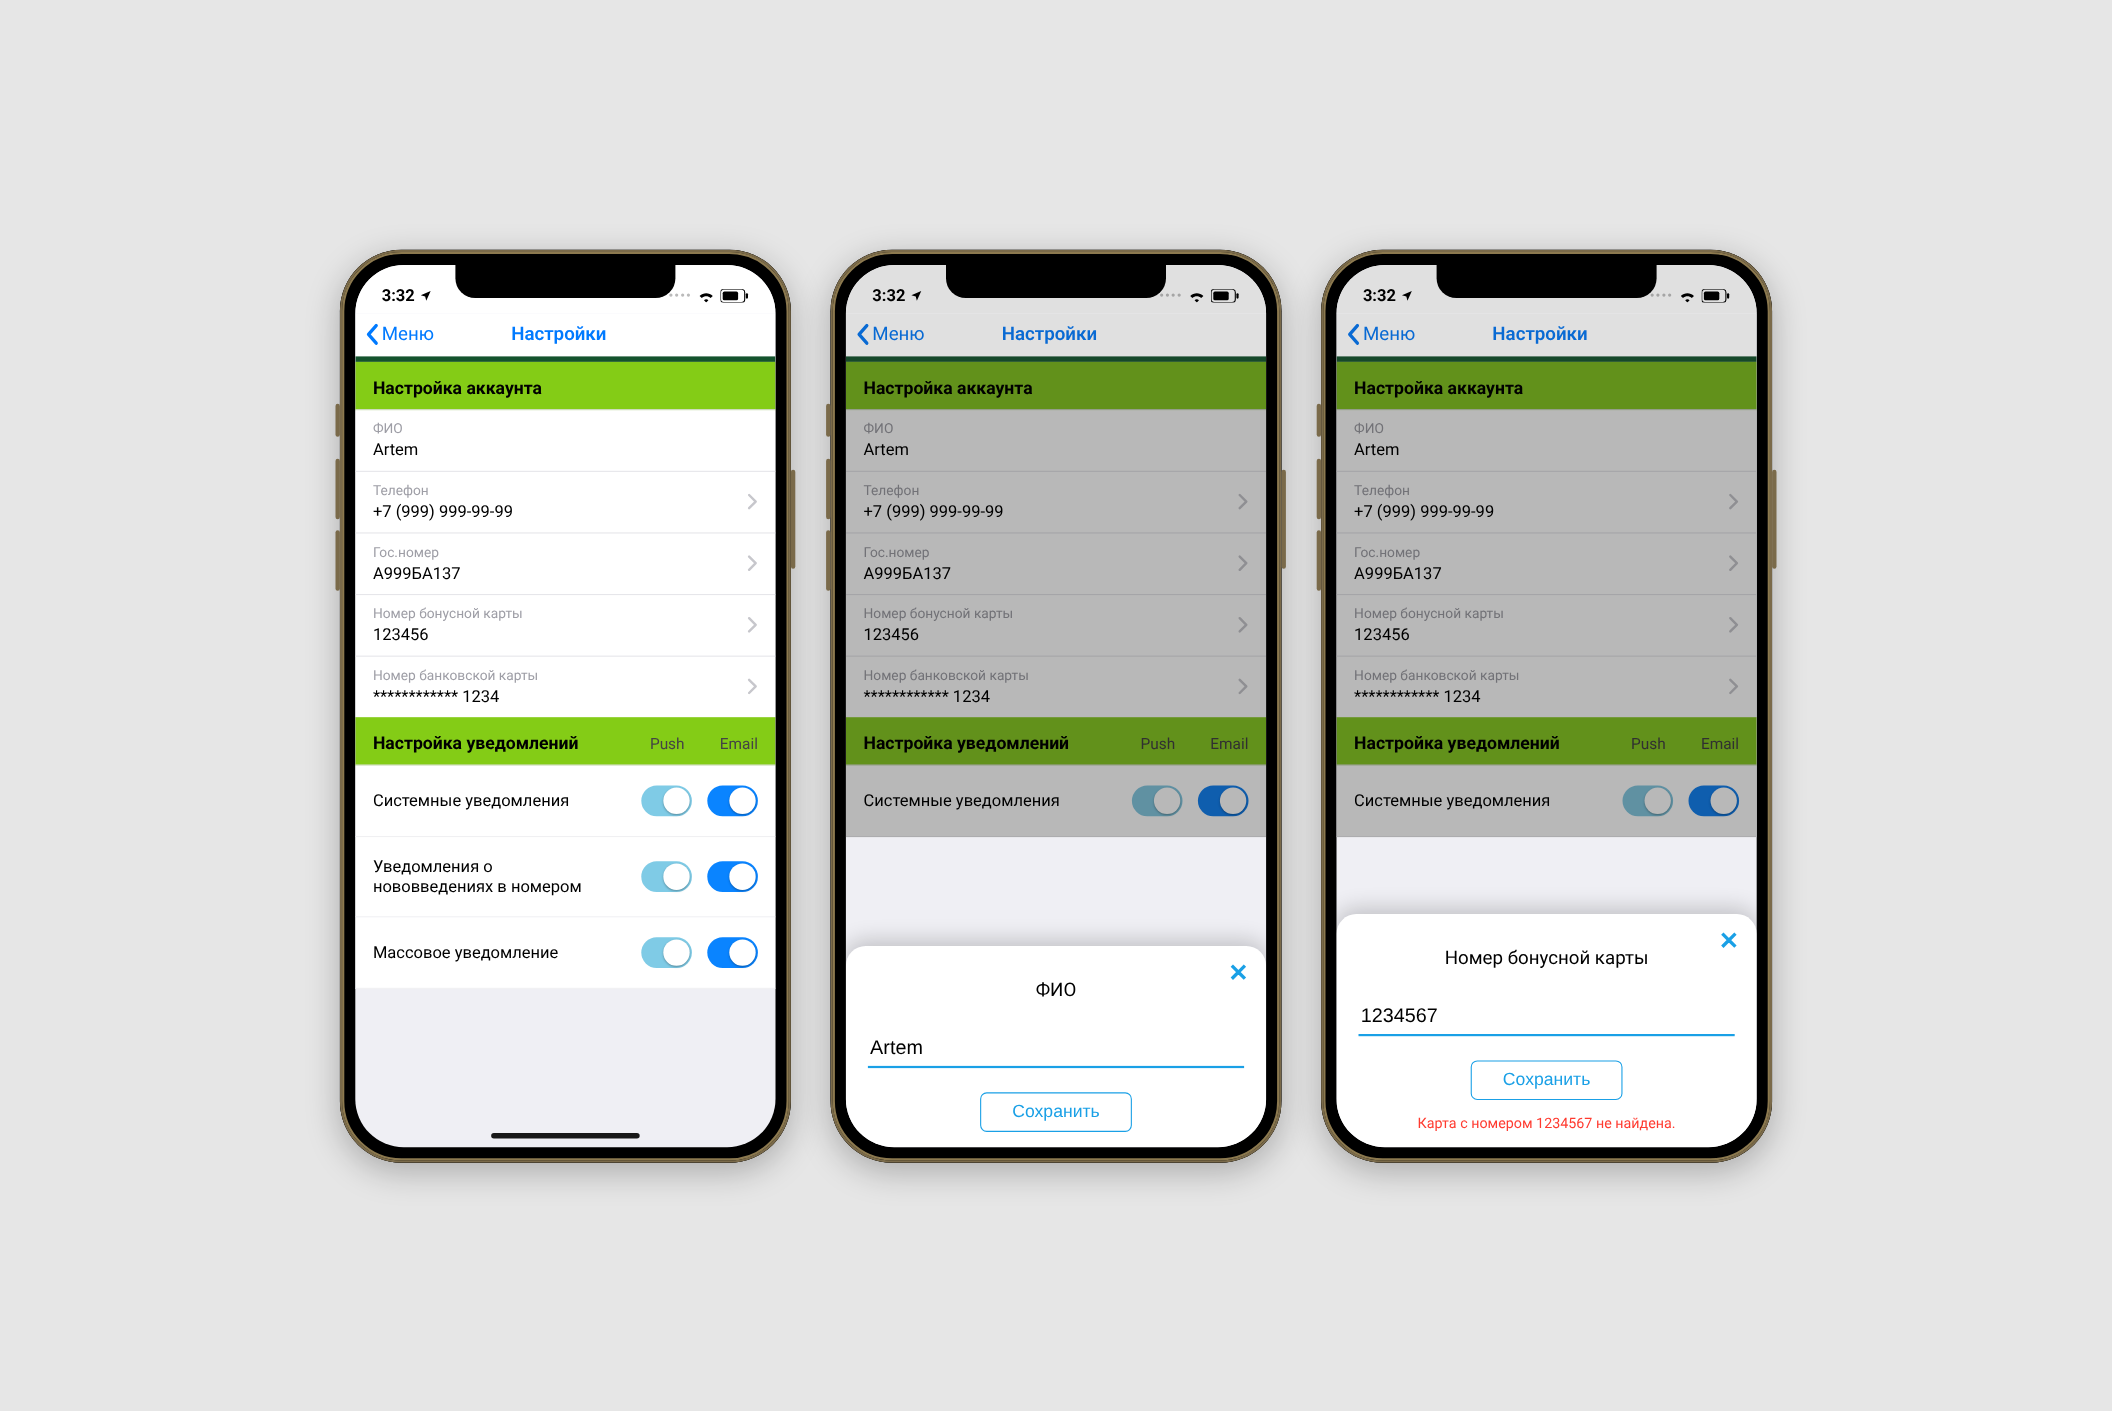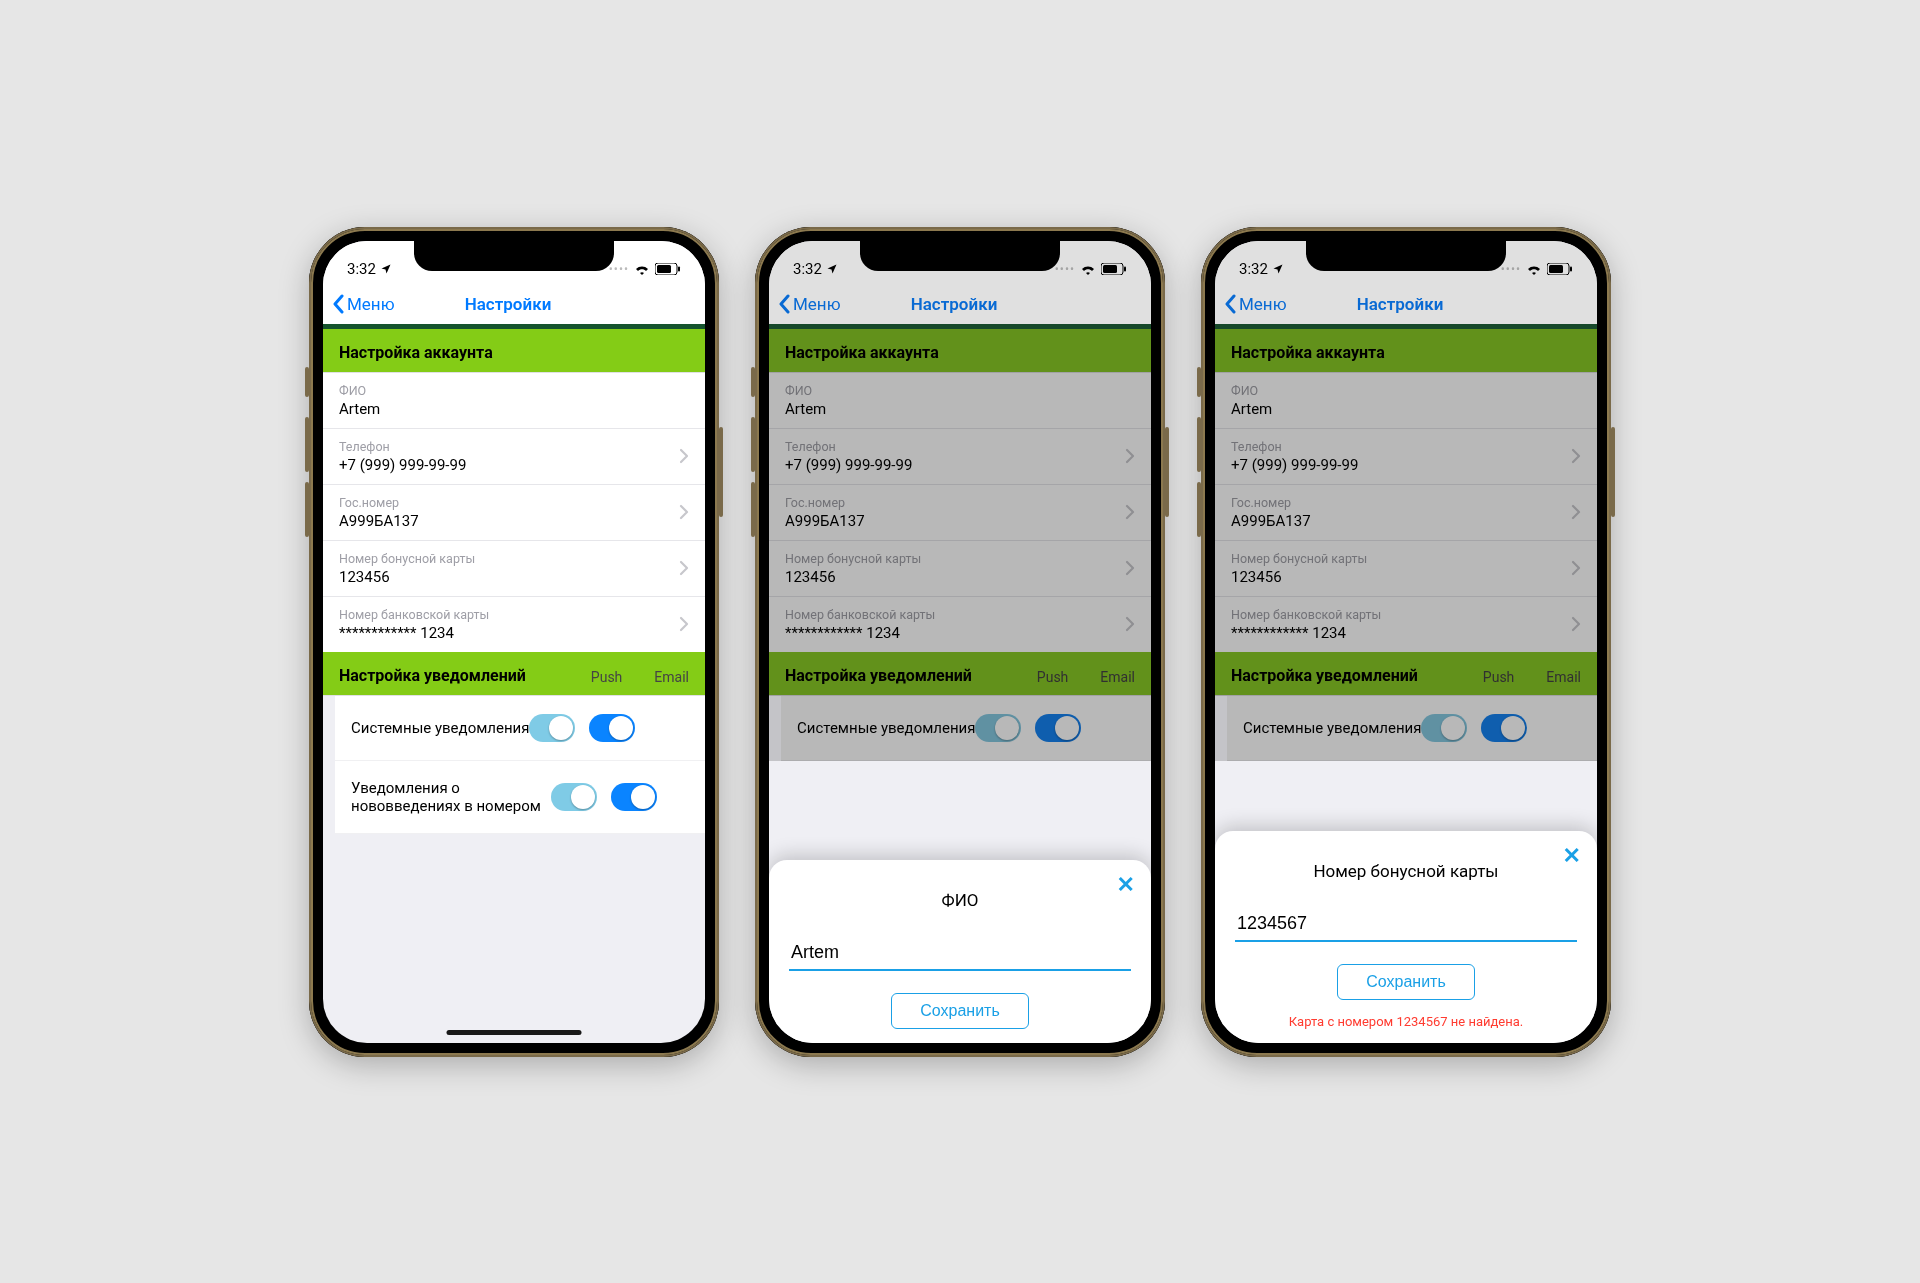--- a/index.html
+++ b/index.html
@@ -53,21 +53,21 @@
     border-bottom-right-radius: 18px;
     z-index: 50;
   }
   .statusbar {
     height: 44px;
     display: flex;
     align-items: center;
     justify-content: space-between;
     padding: 12px 24px 0;
     background: #fff;
-    font-weight: 400;
+    font-weight: 700;
     font-size: 15px;
   }
   .status-left{ display:flex; align-items:center; gap:4px;}
   .status-right{ display:flex; align-items:center; gap:5px; color:#000;}
   .dots { letter-spacing:1px; color:#bbb; font-size:12px;}
   .navbar {
     height: 44px;
     background: #fff;
     border-bottom: 5px solid #14532d;
     display: flex;
@@ -104,25 +104,24 @@
     padding: 10px 16px;
     border-bottom: 1px solid #e6e6ea;
     min-height: 48px;
   }
   .row:last-child{ border-bottom:none;}
   .row-text{ display:flex; flex-direction:column; gap:2px;}
   .row-label{ font-size:12.5px; color:#9e9ea6;}
   .row-value{ font-size:15px; color:#000;}
   .chevron { color:#c7c7cc; }
   .notif-row{
-    display:flex; align-items:center; 
+    display:flex; align-items:center; justify-content:space-between;
     padding: 18px 16px;
     background:#fff;
     border-bottom:1px solid #f0f0f2;
-    margin-left:12px;
   }
   .notif-row .title{ font-size:15px; max-width:200px;}
   .toggles{ display:flex; gap:14px;}
   .toggle{
     width:46px; height:28px; border-radius:14px; position:relative;
   }
   .toggle .knob{
     position:absolute; top:2px; width:24px; height:24px; border-radius:50%;
     background:#fff; box-shadow:0 1px 2px rgba(0,0,0,.3);
   }
@@ -280,20 +279,31 @@
           <span class="title">Уведомления о нововведениях в номером</span>
           <div class="toggles">
             <div class="toggle on-light">
                 <span class="knob"></span>
               </div>
             <div class="toggle on">
                 <span class="knob"></span>
               </div>
           </div>
         </div>
+        <div class="notif-row">
+          <span class="title">Массовое уведомление</span>
+          <div class="toggles">
+            <div class="toggle on-light">
+                <span class="knob"></span>
+              </div>
+            <div class="toggle on">
+                <span class="knob"></span>
+              </div>
+          </div>
+        </div>
 
       </div>
 
       <div class="home-indicator"></div>
     </div>
   </div>
 
   <div class="phone">
     <span class="bezel-gold"></span>
     <span class="side-btn btn-l1"></span>

